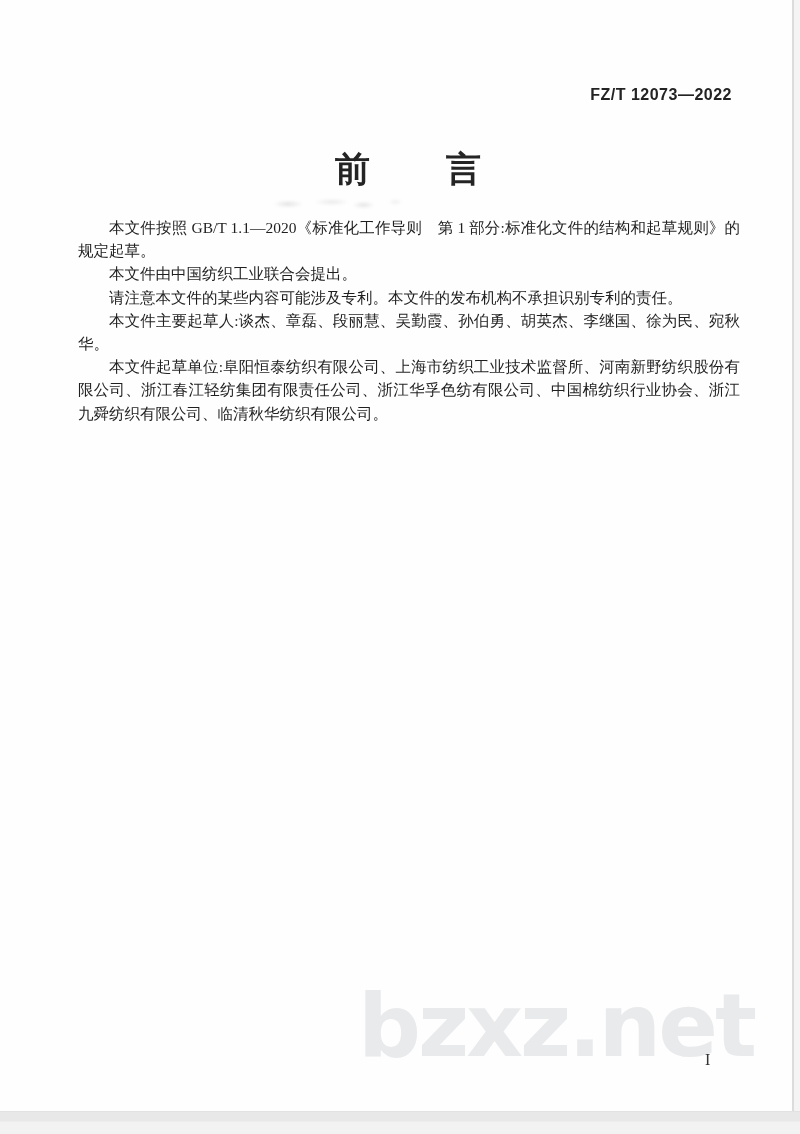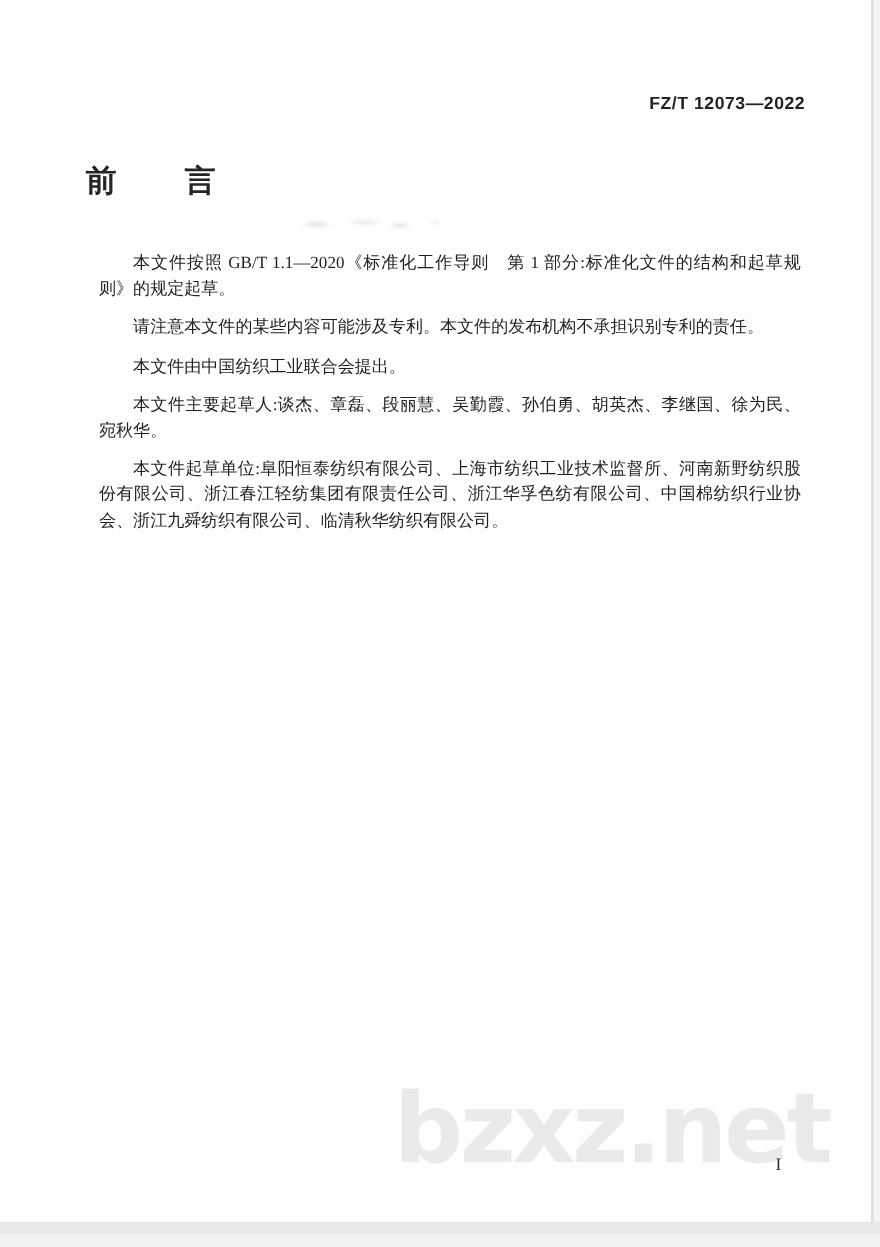--- a/index.html
+++ b/index.html
@@ -33,43 +33,44 @@
   
   .doc-number{
     position:absolute;top:86px;right:68px;
     font-family:"Liberation Sans","DejaVu Sans",sans-serif;
     font-weight:bold;font-size:16px;letter-spacing:.5px;
     color:#232323;
   }
   
   .fw-title{
     position:absolute;top:146px;left:78px;width:662px;
+    text-align:center;
     font-family:"Liberation Sans","DejaVu Sans",sans-serif;
-    font-weight:bold;font-size:28px;letter-spacing:2px;
+    font-weight:bold;font-size:35px;letter-spacing:2px;
     color:#242424;
   }
   
   .smudge{
     position:absolute;top:193px;left:262px;width:145px;height:20px;
     background:
       radial-gradient(ellipse 22px 5px at 18% 55%, rgba(110,110,110,.38), transparent 70%),
       radial-gradient(ellipse 26px 5px at 48% 45%, rgba(120,120,120,.30), transparent 70%),
       radial-gradient(ellipse 16px 5px at 70% 60%, rgba(100,100,100,.34), transparent 70%),
       radial-gradient(ellipse 10px 4px at 92% 45%, rgba(130,130,130,.28), transparent 70%);
     filter:blur(1.5px);
     opacity:.55;
   }
   
   .content{
     position:absolute;top:216px;left:78px;width:662px;
     font-size:15.5px;line-height:23.2px;
     text-align:justify;
     color:var(--text-color);
   }
-  .content p{margin:12px;text-indent:2em;}
+  .content p{margin:0;text-indent:2em;}
   
   .watermark{
     position:absolute;top:982px;left:358px;
     font-family:"DejaVu Sans","Liberation Sans",sans-serif;
     font-weight:bold;font-size:88px;line-height:1;
     letter-spacing:-3px;
     color:var(--watermark-color);
     user-select:none;
   }
   
@@ -85,22 +86,22 @@
 <div class="page">
 
   <div class="doc-number">FZ/T 12073—2022</div>
 
   <div class="fw-title">前　　言</div>
 
   <div class="smudge"></div>
 
   <div class="content">
     <p>本文件按照 GB/T 1.1—2020《标准化工作导则　第 1 部分:标准化文件的结构和起草规则》的规定起草。</p>
+    <p>本文件由中国纺织工业联合会提出。</p>
     <p>请注意本文件的某些内容可能涉及专利。本文件的发布机构不承担识别专利的责任。</p>
-    <p>本文件由中国纺织工业联合会提出。</p>
     <p>本文件主要起草人:谈杰、章磊、段丽慧、吴勤霞、孙伯勇、胡英杰、李继国、徐为民、宛秋华。</p>
     <p>本文件起草单位:阜阳恒泰纺织有限公司、上海市纺织工业技术监督所、河南新野纺织股份有限公司、浙江春江轻纺集团有限责任公司、浙江华孚色纺有限公司、中国棉纺织行业协会、浙江九舜纺织有限公司、临清秋华纺织有限公司。</p>
   </div>
 
   <div class="watermark">bzxz.net</div>
 
   <div class="page-number">I</div>
 
   <div class="scan-right-strip"></div>
   <div class="scan-bottom-band"></div>

